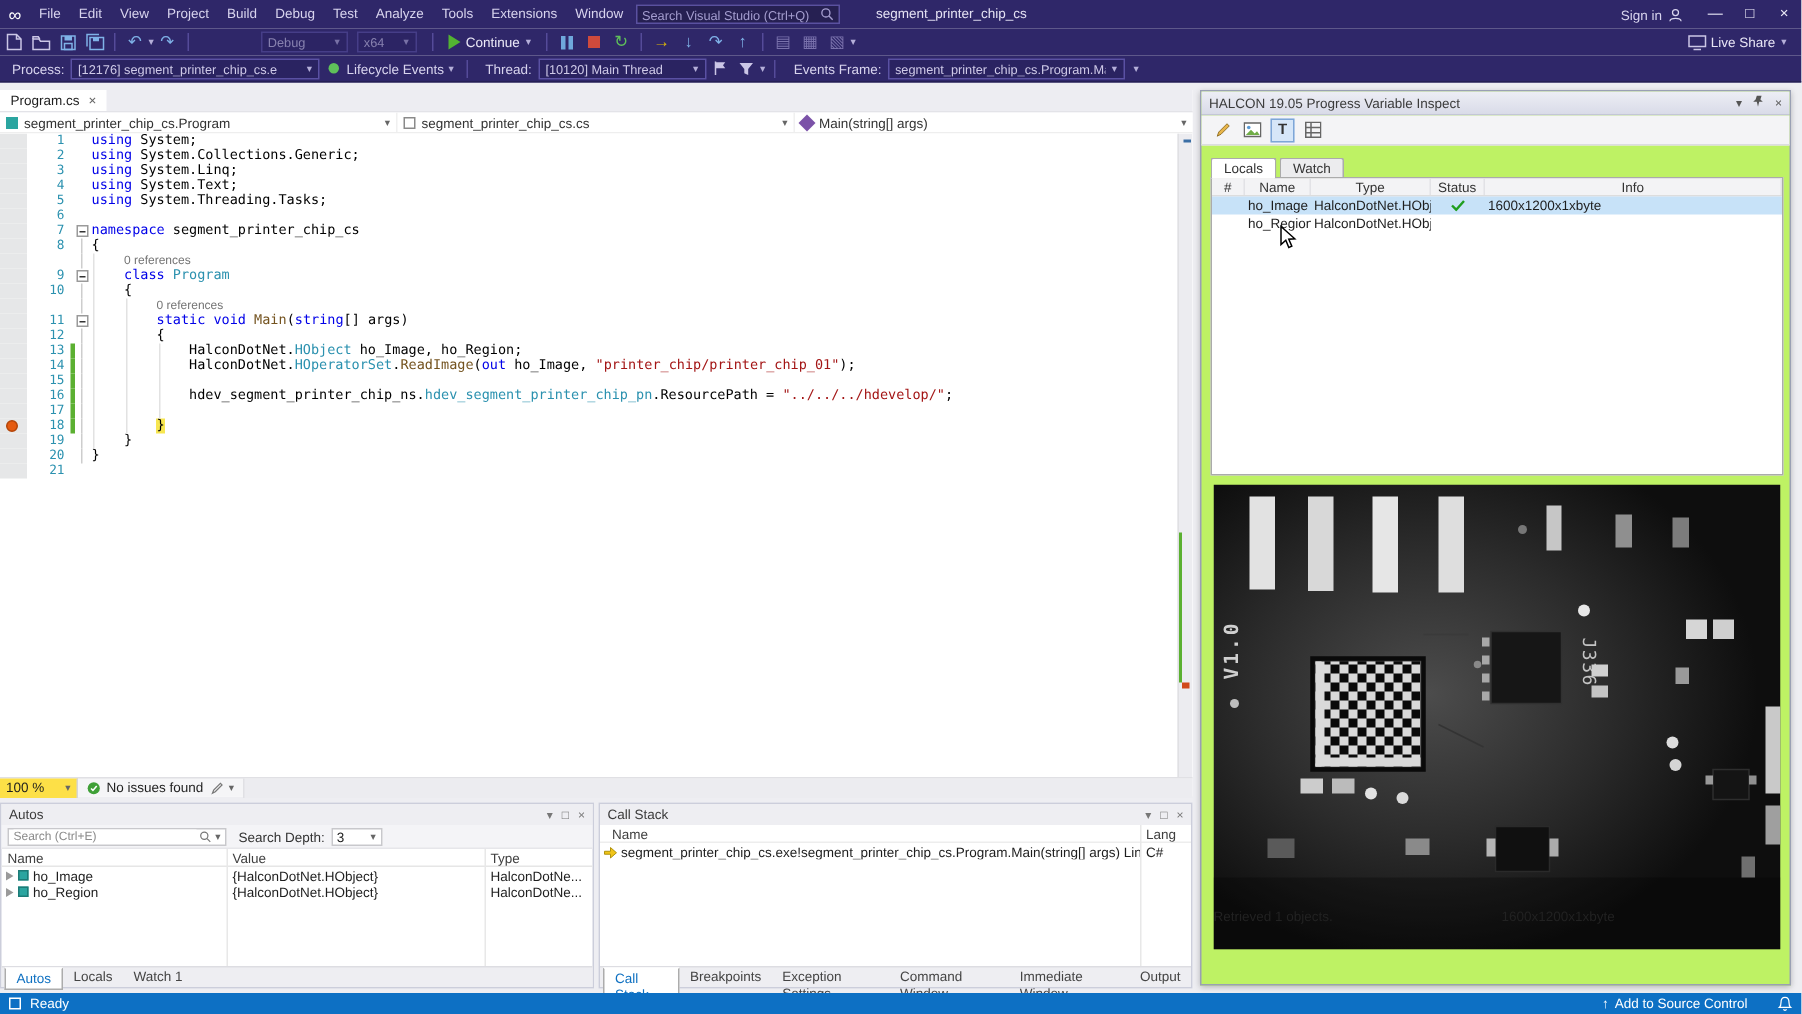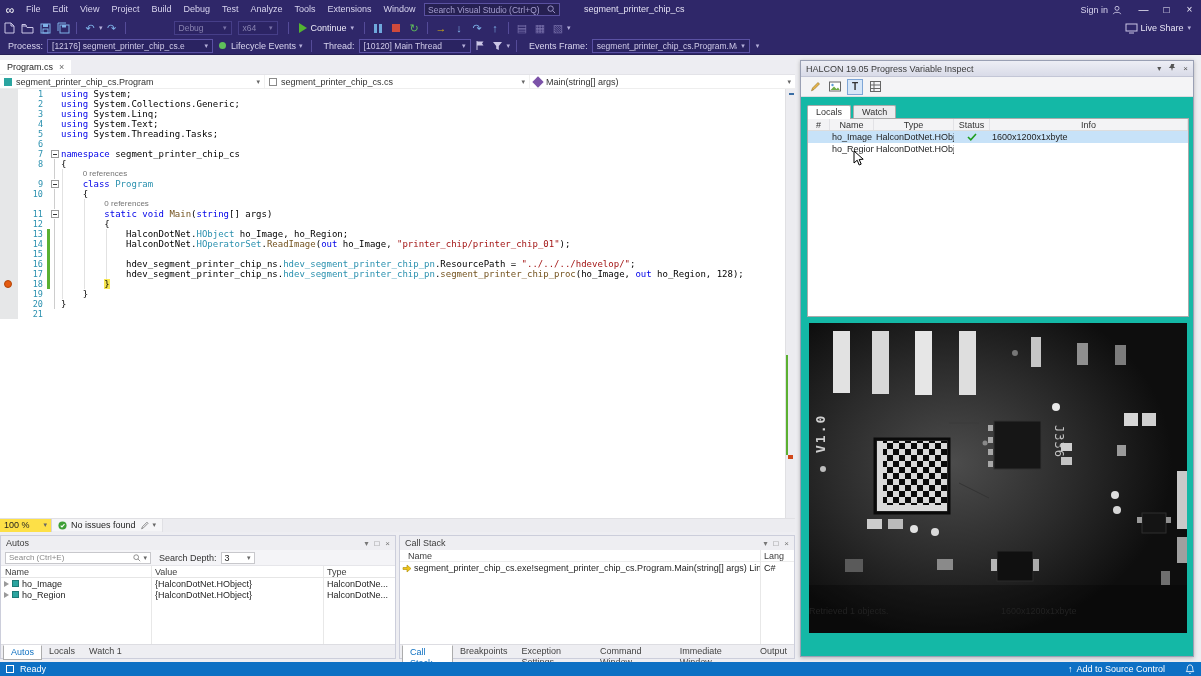--- a/index.html
+++ b/index.html
@@ -90,21 +90,21 @@
   .expander{width:0;height:0;border-top:3px solid transparent;border-bottom:3px solid transparent;border-left:5px solid #9A9A9A}
   .objicon{width:7px;height:7px;background:#2BA5A0;border:1px solid #1D7B77}
   .colline{position:absolute;width:1px;background:#E8E8E8}
   .ptabs{position:absolute;left:0;right:0;bottom:0;height:14px;background:#EEEEF2;display:flex;align-items:flex-start;padding-left:2px;border-top:1px solid #DDDDE2}
   .ptab{padding:1px 7px;color:#444;line-height:11px}
   .ptab.active{background:#fff;color:#0E70C1;border:1px solid #ACACAC;border-top-color:#fff}
   .cs-head{height:12px;display:flex;border-bottom:1px solid #EDEDED;color:#404040}
   .cs-row{height:12px;display:flex;align-items:center}
   .cs-arrow{width:14px;display:flex;justify-content:center}
   
-  .halcon{left:800px;top:60px;width:394px;height:597px;background:#14b8a6;border:1px solid #9AA0B4;box-shadow:0 1px 4px rgba(0,0,0,.25)}
+  .halcon{left:800px;top:60px;width:394px;height:597px;background:#bef264;border:1px solid #9AA0B4;box-shadow:0 1px 4px rgba(0,0,0,.25)}
   .h-title{height:16px;background:linear-gradient(#EDEEF5,#D9DBE8);display:flex;align-items:center;padding:0 5px;color:#3B3B3B;border-bottom:1px solid #C3C6D6}
   .h-title .sp{flex:1}
   .h-tic{color:#555;font-size:8px;margin-left:7px}
   .h-toolbar{height:20px;background:#F4F4F6;border-bottom:1px solid #DCDCE0;display:flex;align-items:center;padding-left:6px;gap:4px}
   .h-btn{width:16px;height:16px;display:flex;align-items:center;justify-content:center;border:1px solid transparent}
   .h-btn.active{background:#D6E6F8;border-color:#7EA6D7}
   .h-tabs{position:absolute;left:6px;top:44px;display:flex}
   .h-tab{padding:1px 8px;border:1px solid #ABABAB;border-bottom:none;background:#ECECEE;margin-right:2px;border-radius:2px 2px 0 0;color:#333;line-height:11px}
   .h-tab.active{background:#fff;position:relative;z-index:2}
   .h-content{position:absolute;left:6px;top:57px;width:382px;height:199px;background:#fff;border:1px solid #ABABAB}
@@ -459,21 +459,20 @@
           </span>
           <span class="cl-code"><span class="tk-n">            hdev_segment_printer_chip_ns.</span><span class="tk-t">hdev_segment_printer_chip_pn</span><span class="tk-n">.ResourcePath = </span><span class="tk-s">"../../../hdevelop/"</span><span class="tk-n">;</span></span>
         </div>
         <div class="cl">
           <span class="cl-ind"></span>
           <span class="cl-num">17</span>
           <span class="cl-chg on"></span>
           <span class="cl-fold">
             <span class="foldline"></span>
           </span>
-          <span class="cl-code"><span class="tk-n">            hdev_segment_printer_chip_ns.</span><span class="tk-t">hdev_segment_printer_chip_pn</span><span class="tk-n">.</span><span class="tk-m">segment_printer_chip_proc</span><span class="tk-n">(ho_Image, </span><span class="tk-k">out</span><span class="tk-n"> ho_Region, 128);</span></span>
         </div>
         <div class="cl">
           <span class="cl-ind">
             <span class="bp"></span>
           </span>
           <span class="cl-num">18</span>
           <span class="cl-chg on"></span>
           <span class="cl-fold">
             <span class="foldline"></span>
           </span>

